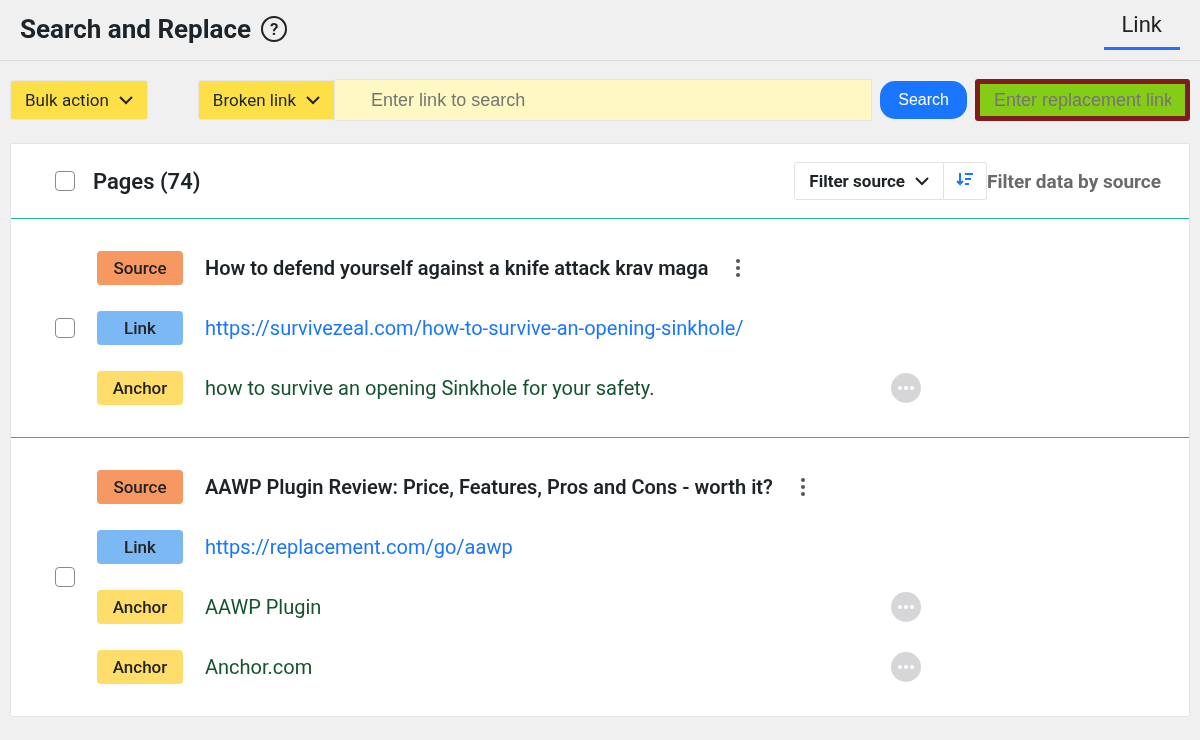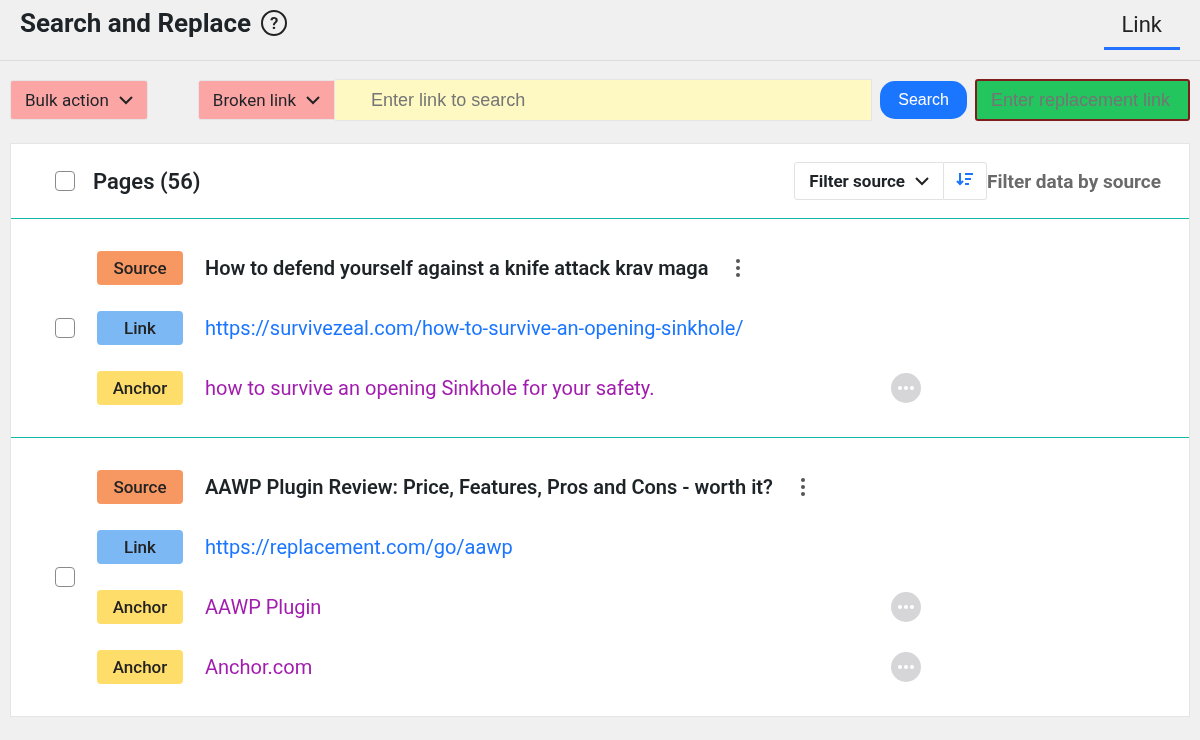--- a/index.html
+++ b/index.html
@@ -7,21 +7,21 @@
     margin: 0;
     font-family: -apple-system, BlinkMacSystemFont, "Segoe UI", Roboto, sans-serif;
     background: #f0f0f1;
     color: #1d2327;
     width: 1200px;
     height: 740px;
     overflow: hidden;
   }
   .header {
     display: flex;
-    align-items: flex-start;
+    align-items: center;
     justify-content: space-between;
     padding: 8px 20px 10px;
     border-bottom: 1px solid #dcdcde;
   }
   .title-wrap { display: flex; align-items: center; gap: 10px; }
   .page-title { font-size: 26px; font-weight: 700; }
   .help-icon {
     width: 26px; height: 26px; border: 2px solid #222; border-radius: 50%;
     display: inline-flex; align-items: center; justify-content: center;
     font-size: 17px; font-weight: 600; color: #222;
@@ -29,21 +29,21 @@
   .tab-row { display: flex; }
   .tab {
     font-size: 22px; padding: 4px 18px 10px; color: #222;
     border-bottom: 3px solid #2271ff;
   }
   .controls {
     display: flex; align-items: center; gap: 0;
     padding: 18px 10px 18px 10px;
   }
   .dropdown {
-    background: #fca5a5; border: 1px solid #e5e5e7; border-radius: 3px;
+    background: #fde047; border: 1px solid #e5e5e7; border-radius: 3px;
     padding: 9px 14px; font-size: 17px; display: inline-flex;
     align-items: center; gap: 10px; cursor: pointer;
   }
   .dropdown.bulk { margin-right: 50px; }
   .chev { display:inline-block; transform: translateY(-1px); }
   .search-input {
     flex: 1; background: #fef9c3; border: 1px solid #e5e5e7; border-left: none;
     padding: 9px 14px 9px 36px; font-size: 18px; color: #8a8a8a;
     position: relative;
     height: 42px;
@@ -51,21 +51,21 @@
   .search-wrap { position: relative; flex: 1; display: flex; }
   .search-icon {
     position: absolute; left: 10px; top: 50%; transform: translateY(-50%);
     color: #8a8a8a;
   }
   .search-btn {
     background: #1b76ff; color: #fff; border: none; border-radius: 15px;
     padding: 10px 18px; font-size: 16px; cursor: pointer; margin-left: 8px;
   }
   .replace-input {
-    background: #22c55e; border: 2px solid #7f1d1d; border-radius: 3px;
+    background: #84cc16; border: 5px solid #7f1d1d; border-radius: 3px;
     padding: 9px 14px; font-size: 18px; color: #5a5a5a; margin-left: 8px;
     width: 215px; height: 42px;
   }
   .panel {
     background: #fff; margin: 4px 10px 0 10px; border: 1px solid #e5e5e7;
   }
   .panel-head {
     display: flex; align-items: center; justify-content: space-between;
     padding: 18px 28px 18px 44px;
   }
@@ -97,21 +97,21 @@
   .line { display:flex; align-items:center; gap: 22px; }
   .badge {
     min-width: 86px; text-align:center; padding: 7px 12px; border-radius: 4px;
     font-size: 17px; font-weight: 500;
   }
   .badge-source { background: #f79862; color: #222; }
   .badge-link   { background: #7cb8f4; color: #222; }
   .badge-anchor { background: #ffdd6b; color: #222; }
   .src-text { font-size: 20px; font-weight: 600; color: #1d2327; }
   .link-text { font-size: 20px; color: #1b76ff; text-decoration: none; }
-  .anchor-text { font-size: 20px; color: #a21caf; text-align: center; }
+  .anchor-text { font-size: 20px; color: #14532d; text-align: center; }
   .kebab {
     width: 16px; display:inline-flex; flex-direction:column; gap:3px;
     align-items:center; cursor:pointer; padding: 4px;
   }
   .kebab span { width:4px; height:4px; background:#555; border-radius:50%; display:block;}
   .dots-btn {
     width: 30px; height: 30px; border-radius: 50%; background:#d6d6d9;
     color:#fff; display:inline-flex; align-items:center; justify-content:center;
     cursor:pointer; margin-left:auto; margin-right: 240px;
   }
@@ -158,21 +158,21 @@
     <input class="search-input" placeholder="Enter link to search" style="">
   </div>
   <button class="search-btn">Search</button>
   <input class="replace-input" placeholder="Enter replacement link" style="">
 </div>
 
 <div class="panel">
   <div class="panel-head">
     <div class="head-left">
       <span class="checkbox"></span>
-      <span class="pages-title">Pages (56)</span>
+      <span class="pages-title">Pages (74)</span>
     </div>
     <div class="head-right">
       <div class="filter-source">
         <span>Filter source</span>
         <span class="chev">
           <svg width="14" height="10" viewBox="0 0 14 10">
               <path d="M1 2 L7 8 L13 2" stroke="#222" stroke-width="2" fill="none"></path>
             </svg>
         </span>
       </div>

